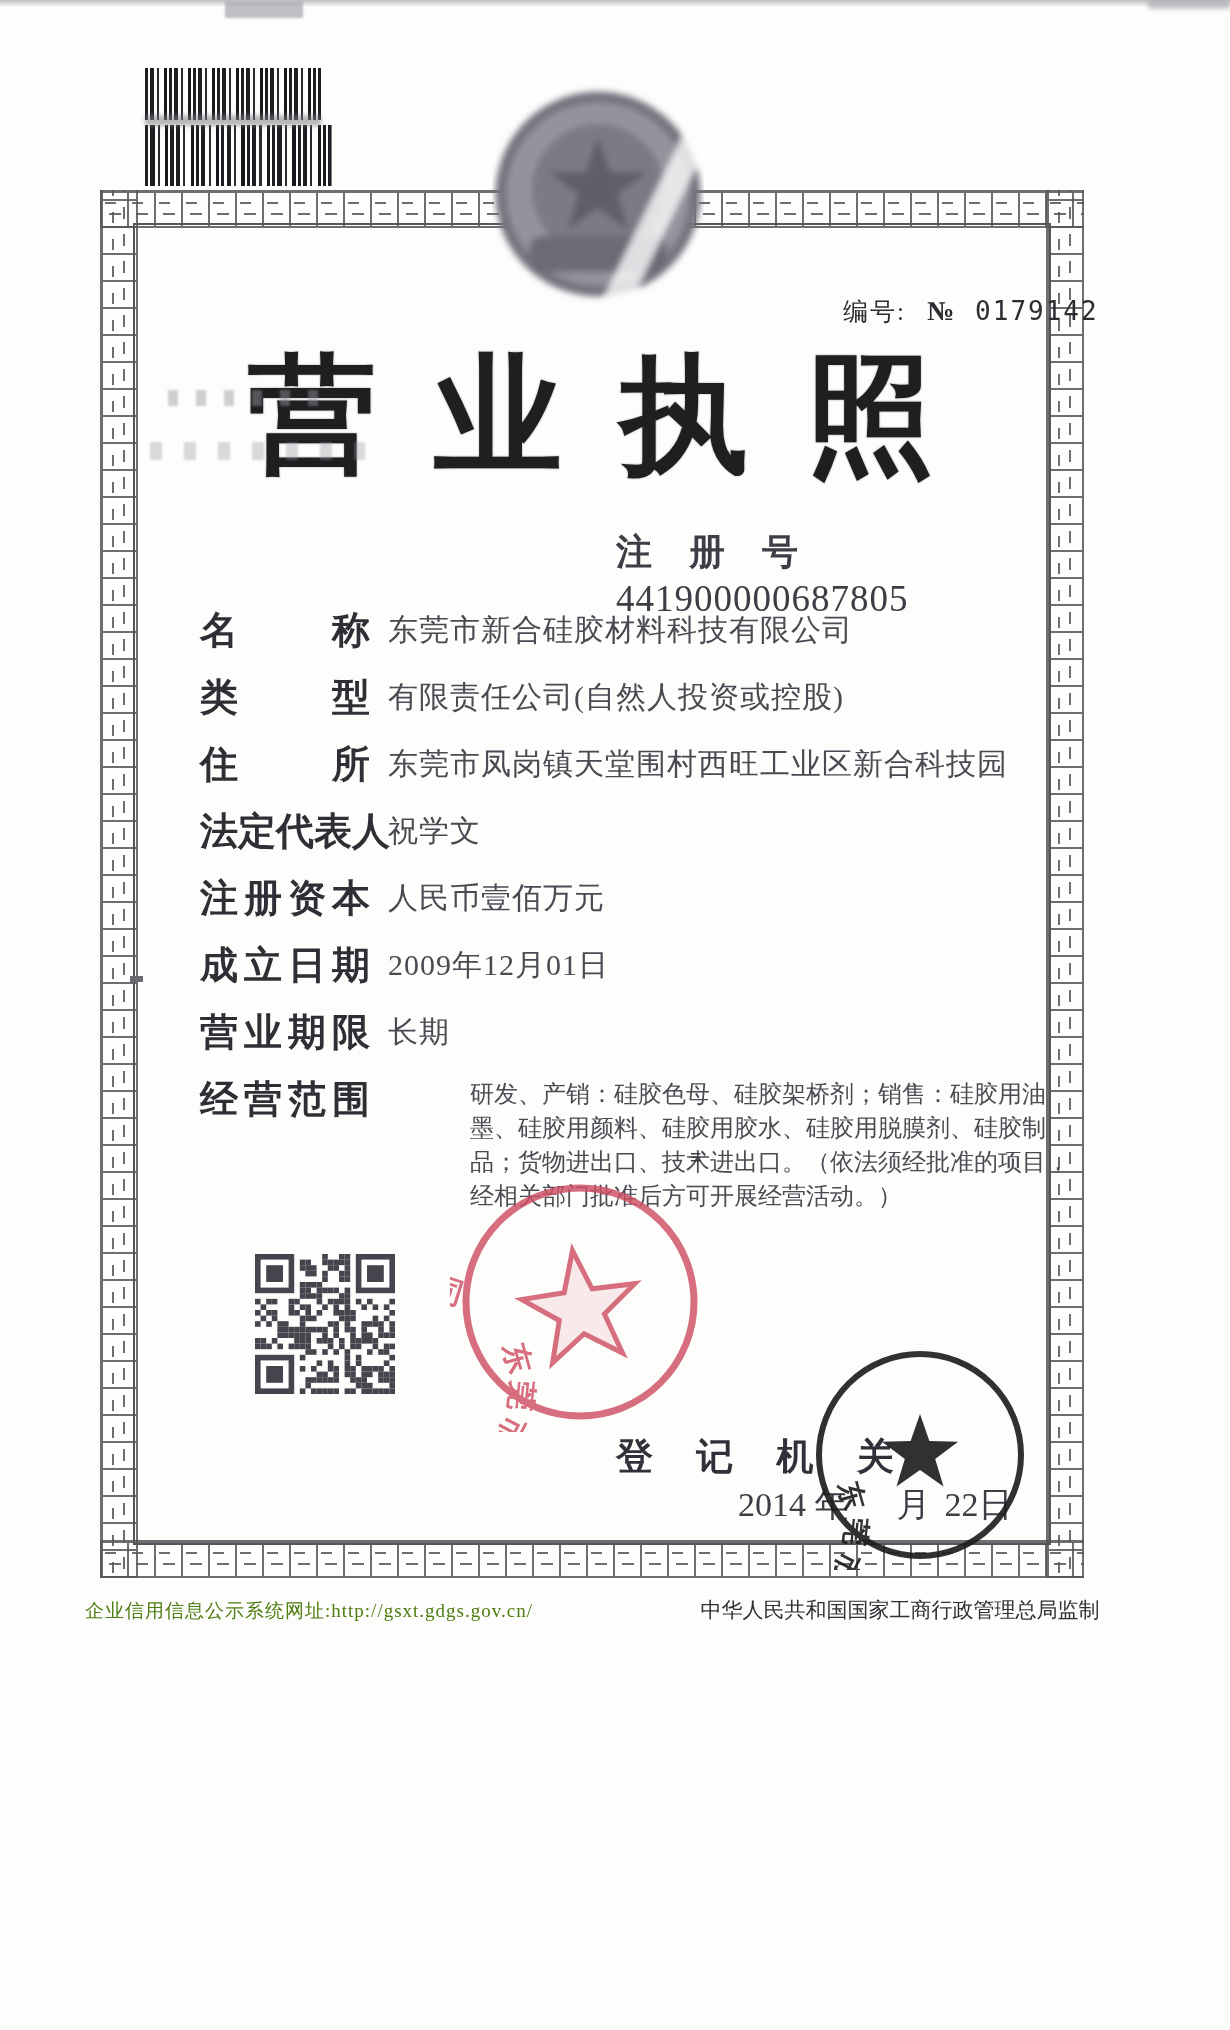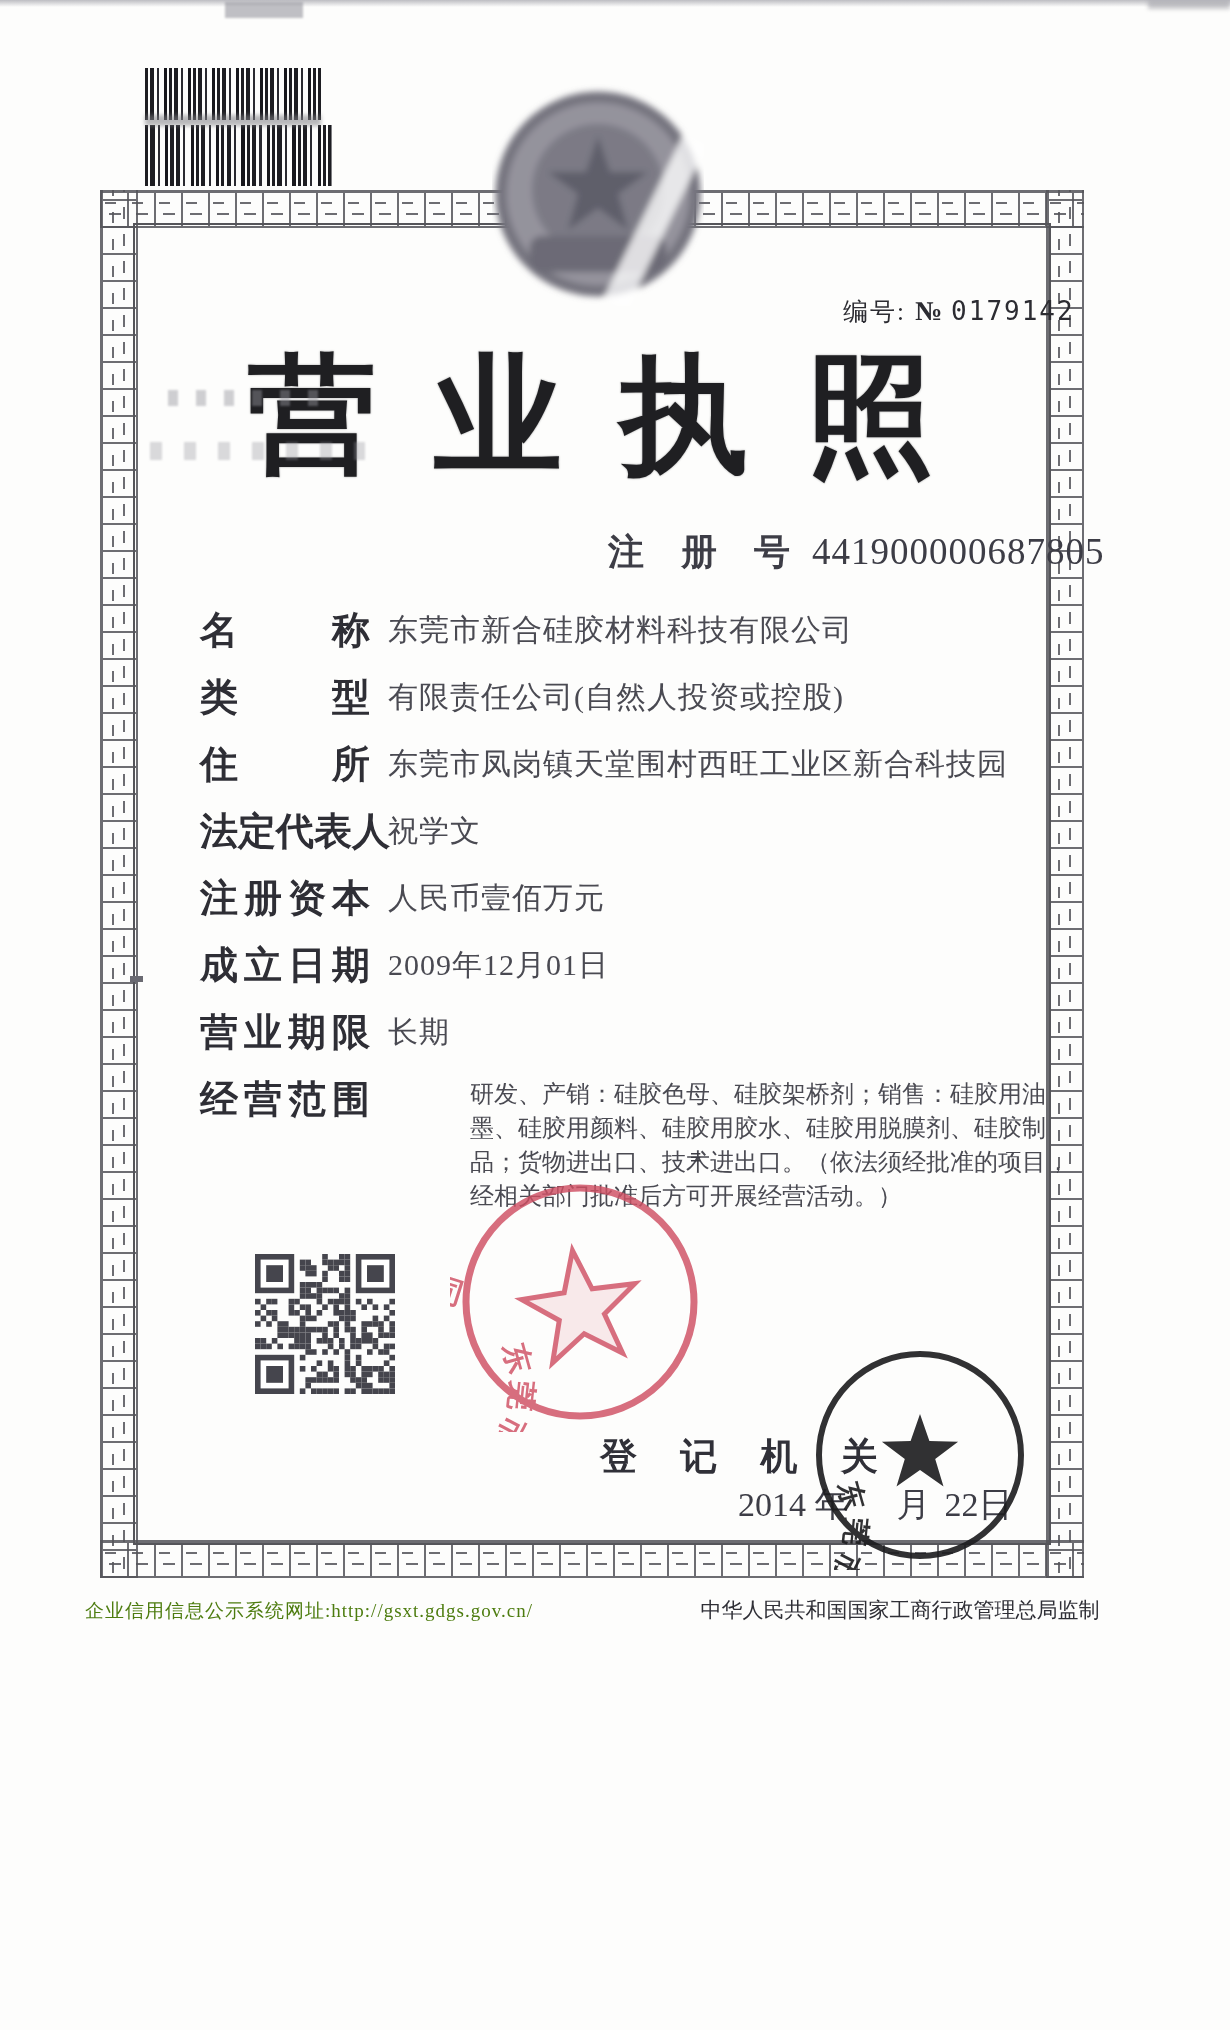--- a/index.html
+++ b/index.html
@@ -36,44 +36,44 @@
   
   .barcode{position:absolute;left:145px;top:68px;width:176px;height:118px;filter:blur(.4px);}
   .barcode .bars{position:absolute;left:0;right:0;
     background:repeating-linear-gradient(90deg,#1d1d22 0 3px,rgba(0,0,0,0) 3px 5px,#1d1d22 5px 9px,rgba(0,0,0,0) 9px 12px,#2a2a31 12px 14px,rgba(0,0,0,0) 14px 19px,#17171c 19px 22px,rgba(0,0,0,0) 22px 24px);}
   .barcode .b1{top:0;height:52px;}
   .barcode .b2{top:57px;height:61px;transform:scaleX(1.06);transform-origin:left;}
   .barcode .smear{position:absolute;left:0;right:0;top:47px;height:11px;background:rgba(125,125,132,.55);filter:blur(2px);}
   
   .emblem{position:absolute;left:492px;top:84px;z-index:3;}
   
-  .serial{position:absolute;left:843px;top:250px;display:flex;align-items:baseline;gap:9px;color:#2c2c32;}
+  .serial{position:absolute;left:843px;top:250px;display:flex;align-items:baseline;gap:21px;color:#2c2c32;}
   .serial .lbl{font-size:25px;letter-spacing:2px;}
   .serial .mark{font-size:27px;font-weight:bold;}
   .serial .num{font-family:"DejaVu Sans Mono","Liberation Mono",monospace;font-size:26px;letter-spacing:2px;margin-top:46px;}
   .license-title{position:absolute;left:140px;top:340px;width:902px;text-align:center;
     font-family:"DejaVu Sans","Liberation Sans",sans-serif;font-weight:900;font-size:128px;line-height:150px;
     letter-spacing:58px;text-indent:58px;color:var(--title-ink,#1f1f22);
     text-shadow:0 0 2px rgba(20,20,25,.45);}
-  .reg-row{position:absolute;left:608px;top:528px;display:flex;align-items:baseline;color:#3d3d46;}
+  .reg-row{position:absolute;left:608px;top:528px;display:flex;align-items:baseline;color:#3d3d46;flex-direction:column;}
   .reg-row .lbl{font-size:36px;font-weight:600;letter-spacing:14px;}
   .reg-row .num{font-size:37px;margin-left:8px;letter-spacing:1px;}
   
   .fields{position:absolute;left:200px;top:608px;width:880px;}
   .field-row{display:flex;align-items:flex-start;margin-bottom:23px;}
   .field-label{display:flex;justify-content:space-between;width:170px;flex:0 0 170px;
     font-size:38px;font-weight:700;line-height:44px;color:#2e2e35;}
   .field-value{margin-left:18px;font-size:30px;line-height:44px;color:#4a4a52;letter-spacing:1px;}
   .field-row.scope .field-value{padding-left:82px;width:600px;font-size:24px;line-height:34px;letter-spacing:0;}
   .scope-mark{position:absolute;left:690px;top:1146px;font-size:20px;font-weight:bold;color:#3c3c44;}
   
   .qr{position:absolute;left:255px;top:1254px;}
   .company-seal{position:absolute;left:450px;top:1172px;opacity:.82;filter:blur(.3px);z-index:4;}
   .registry-stamp{position:absolute;left:805px;top:1340px;opacity:.9;z-index:4;}
-  .registry-label{position:absolute;left:600px;top:1432px;font-size:37px;font-weight:700;letter-spacing:17px;color:#303038;}
+  .registry-label{position:absolute;left:616px;top:1432px;font-size:37px;font-weight:700;letter-spacing:17px;color:#303038;}
   .issue-date{position:absolute;left:738px;top:1482px;display:flex;align-items:baseline;font-size:34px;color:#3d3d46;}
   .issue-date .y{margin-right:48px;} .issue-date .m{margin-right:14px;}
   
   .footer-left{position:absolute;left:85px;top:1598px;font-size:19px;letter-spacing:1px;color:#4d7c0f;}
   .footer-right{position:absolute;left:690px;top:1596px;width:420px;text-align:center;font-size:21px;font-weight:400;color:#2f2f36;}
   
   .ghost{position:absolute;filter:blur(1.2px);}
   .g-top{left:225px;top:2px;width:78px;height:16px;background:rgba(140,140,150,.55);}
   .g-a{left:168px;top:390px;width:150px;height:16px;
     background:repeating-linear-gradient(90deg,rgba(150,150,158,.45) 0 10px,rgba(0,0,0,0) 10px 28px);}

